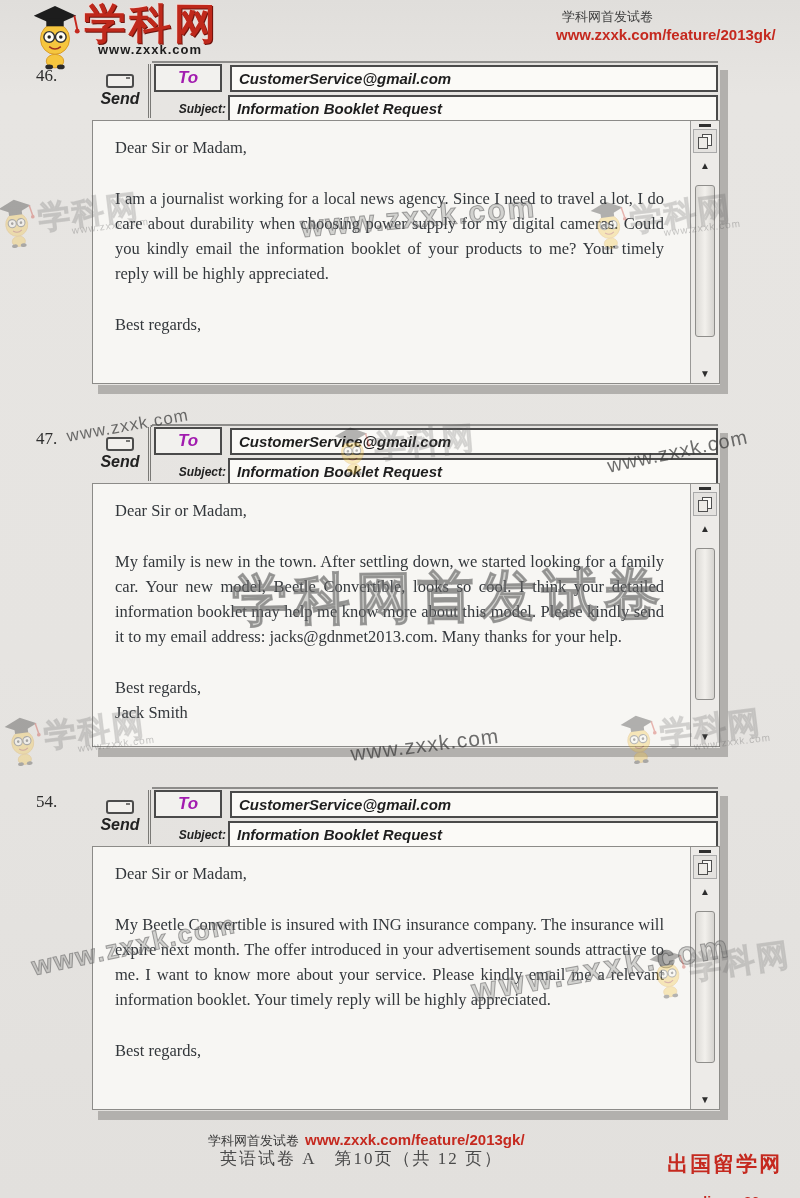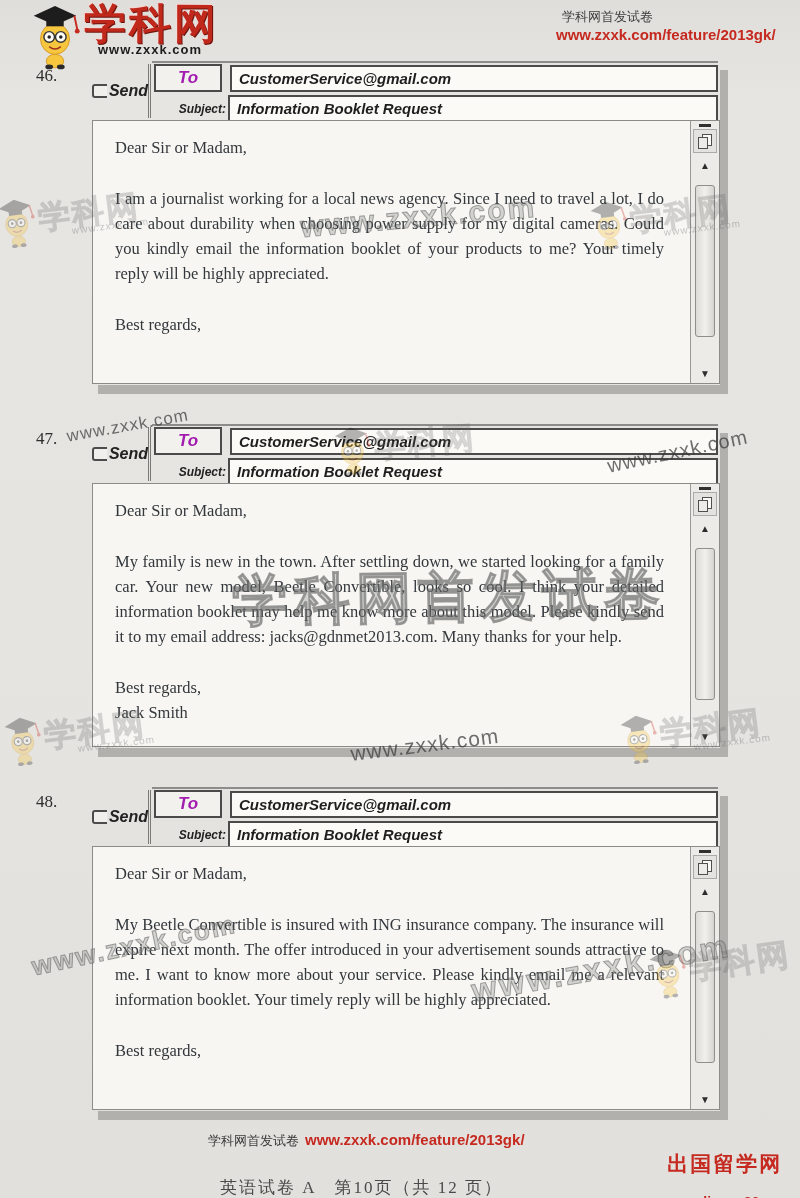--- a/index.html
+++ b/index.html
@@ -16,21 +16,21 @@
   .logo-url{position:absolute;left:98px;top:42px;font-size:13px;font-weight:bold;color:#1d1d1d;letter-spacing:1px;}
   .hdr-stamp{position:absolute;left:562px;top:8px;font-size:13px;color:#3f3f3f;z-index:3;}
   .hdr-feature{position:absolute;left:556px;top:26px;font-size:15px;font-weight:bold;color:#c5291f;z-index:3;}
   
   .email{position:absolute;left:36px;width:700px;z-index:1;}
   .email .num{position:absolute;left:0;top:6px;font-family:"Liberation Serif",serif;font-size:17px;color:#2e2e2e;}
   .panel{position:relative;margin-left:52px;width:632px;}
   .hdr{position:relative;height:60px;}
   .hdr-top-line{position:absolute;left:64px;right:2px;top:1px;border-top:2px solid #8d8c8a;}
   .send-btn{position:absolute;left:4px;top:4px;width:56px;height:54px;border-right:3px double #7a7976;
-        display:flex;flex-direction:row;align-items:center;justify-content:center;gap:2px;cursor:pointer;}
+        display:flex;flex-direction:column;align-items:center;justify-content:center;gap:2px;cursor:pointer;}
   .env{display:block;}
   .send-label{font-size:16px;font-weight:bold;font-style:italic;color:#222;}
   .rows{position:absolute;left:66px;right:2px;top:4px;}
   .row{display:flex;align-items:center;margin-bottom:3px;}
   .to-btn{width:64px;height:24px;border:2px solid #4a4a4a;background:#f2f1ee;text-align:center;
         font-size:17px;font-weight:bold;font-style:italic;color:#a21caf;line-height:24px;margin-right:8px;cursor:pointer;}
   .subj-lbl{width:72px;font-size:12px;font-weight:bold;font-style:italic;color:#222;margin-right:2px;text-align:right;}
   .field{flex:1;height:22px;border:2px solid #4a4a4a;background:#fbfaf7;padding:1px 0 0 7px;
         font-size:15px;font-weight:bold;font-style:italic;color:#1e1e1e;line-height:21px;}
   .body{position:relative;margin:0 0 0 4px;height:262px;background:#f7f6f3;border:1px solid #8c8b88;padding-left:22px;}
@@ -60,21 +60,21 @@
   .ghost .mascot{width:44px;height:54px;}
   .ghost .g-title{font-size:32px;font-weight:900;letter-spacing:2px;color:rgba(120,120,120,0.5);
         -webkit-text-stroke:1px rgba(90,90,90,0.6);}
   .ghost .g-url{font-size:10px;color:#555;margin-top:30px;margin-left:-70px;letter-spacing:1px;}
   .stamp-big{font-size:56px;font-weight:900;letter-spacing:6px;}
   
   .footer-row{position:absolute;left:208px;top:1131px;display:flex;gap:6px;align-items:baseline;z-index:2;}
   .footer-stamp{font-size:13px;color:#3a3a3a;}
   .footer-feature{font-size:15px;font-weight:bold;color:#c5291f;}
   .footer-paper{position:absolute;left:220px;top:1147px;font-family:"Liberation Serif",serif;
-        font-size:17px;color:#4a4a4a;letter-spacing:2px;z-index:2;margin-top:29px;}
+        font-size:17px;color:#4a4a4a;letter-spacing:2px;z-index:2;}
   .brand{position:absolute;right:8px;top:1150px;text-align:left;z-index:2;}
   .brand-name{font-size:21px;font-weight:900;color:#c5291f;letter-spacing:2px;}
   .brand-url{font-size:14px;font-weight:bold;color:#c5291f;margin-top:16px;}
 </style>
 </head>
 <body>
 
 <svg width="0" height="0" style="position:absolute">
   <defs>
     <g id="mascot-def">
@@ -203,21 +203,21 @@
           <div class="thumb"></div>
           <div class="arrow down">▼</div>
         </div>
       </div>
       <div class="shadow-b"></div>
       <div class="shadow-r"></div>
     </div>
   </section>
 
   <section class="email" style="top:786px;">
-    <div class="num">48.</div>
+    <div class="num">54.</div>
     <div class="panel">
       <div class="hdr">
         <div class="hdr-top-line"></div>
         <div class="send-btn">
           <svg class="env" width="28" height="14">
               <use href="#env-def"></use>
             </svg>
           <span class="send-label">Send</span>
         </div>
         <div class="rows">

